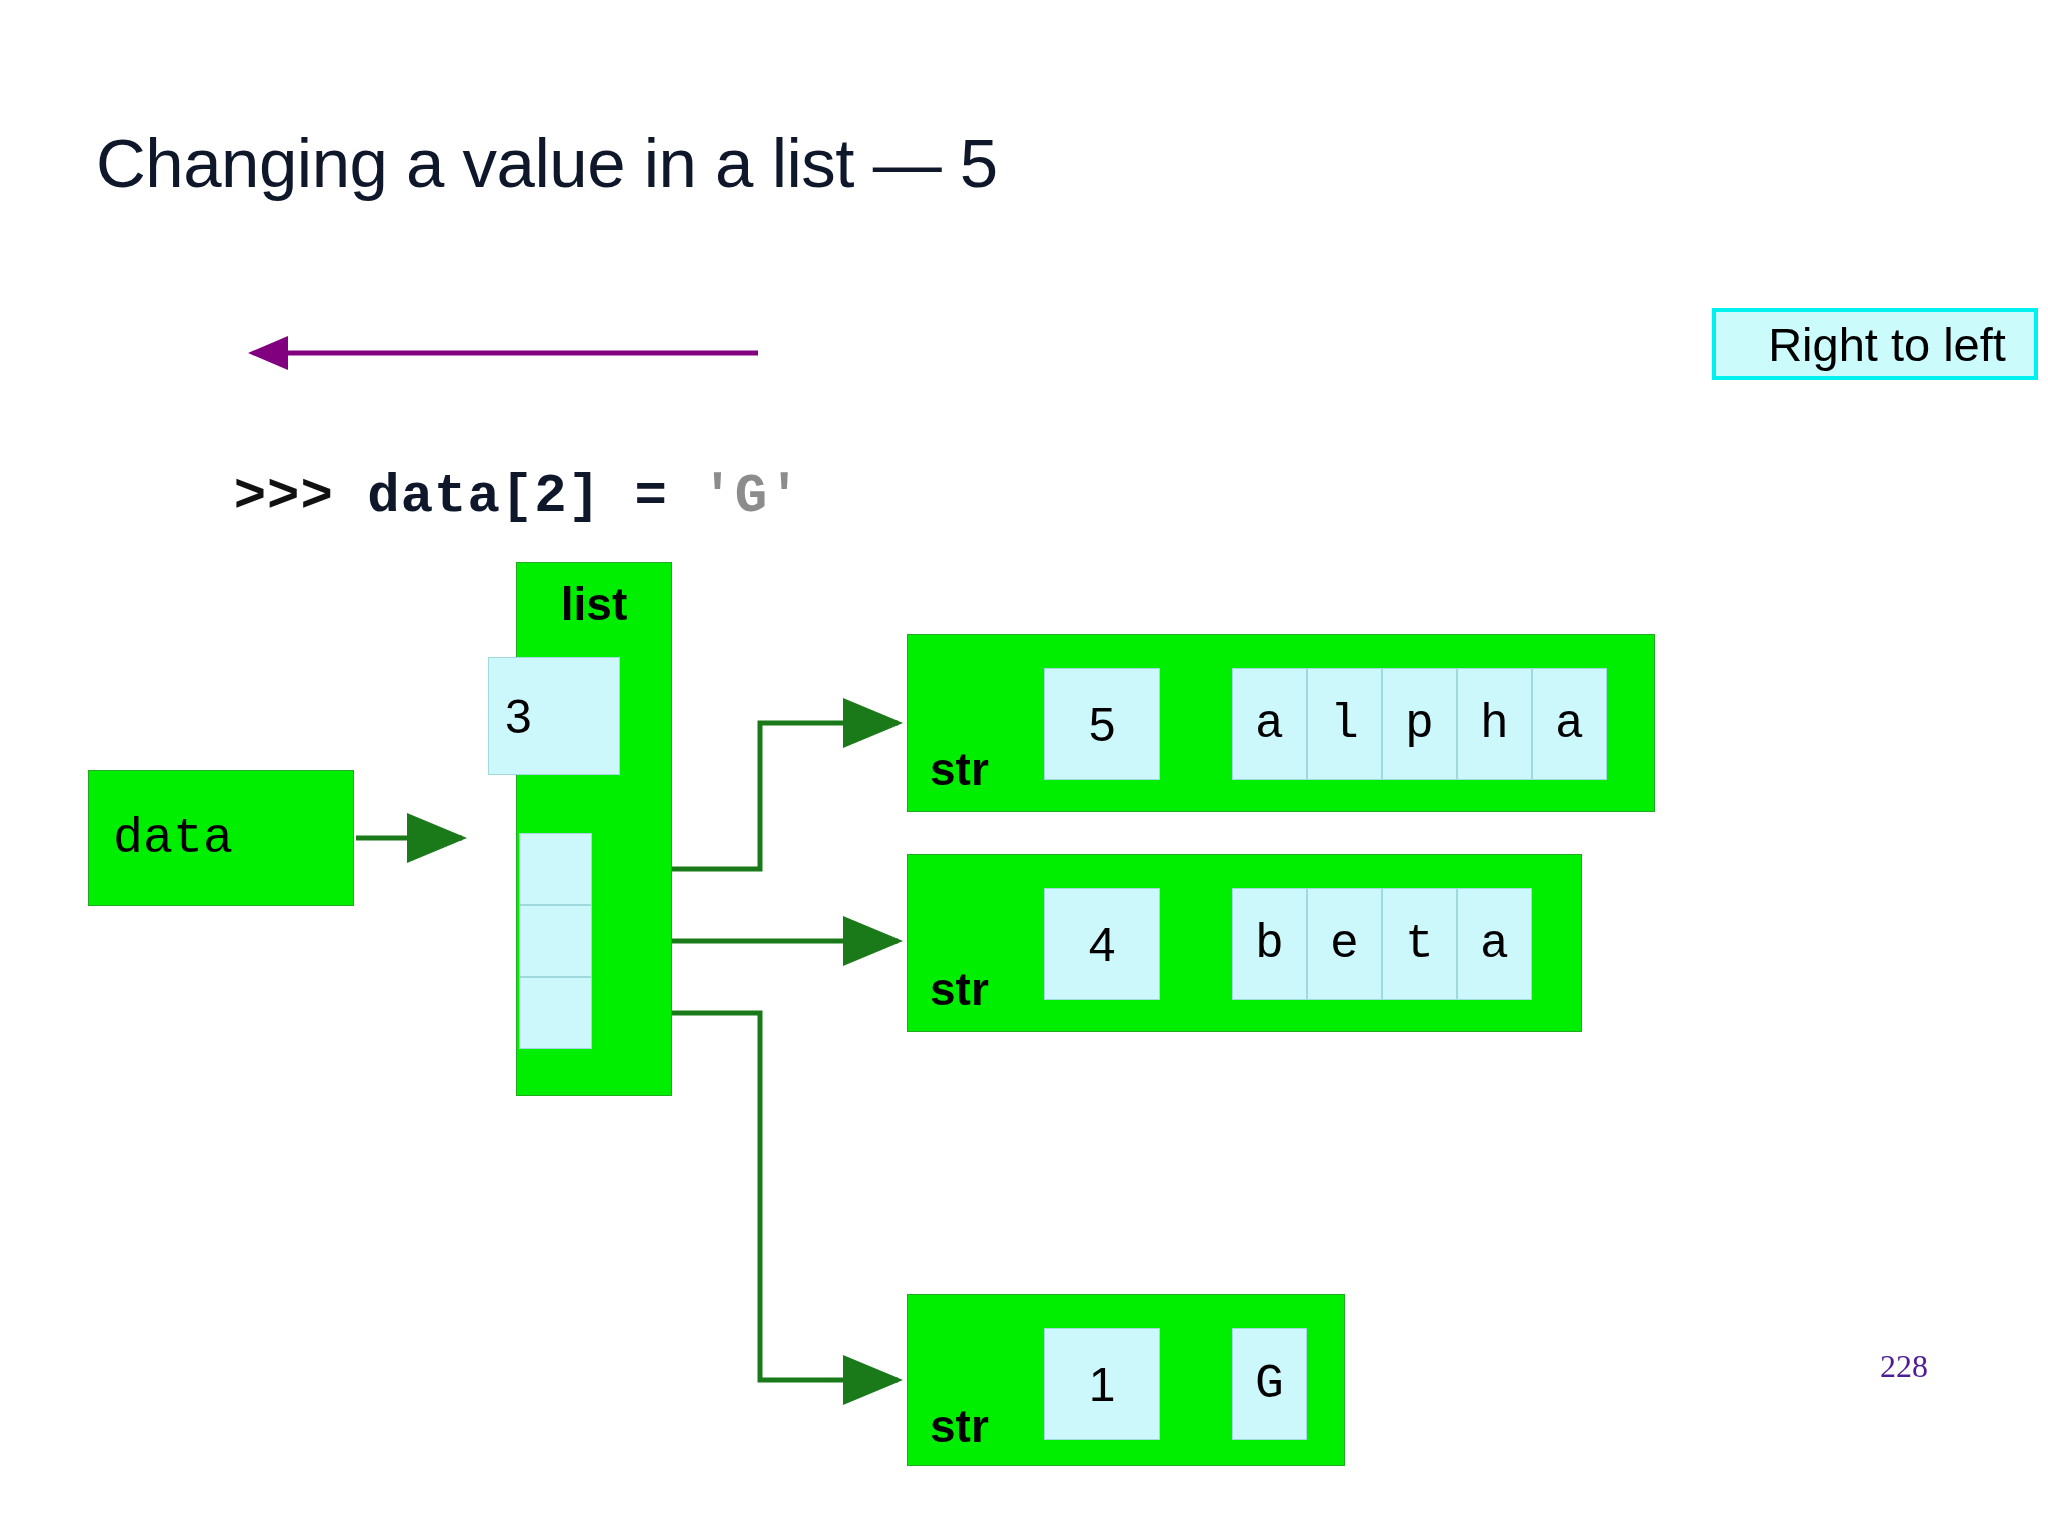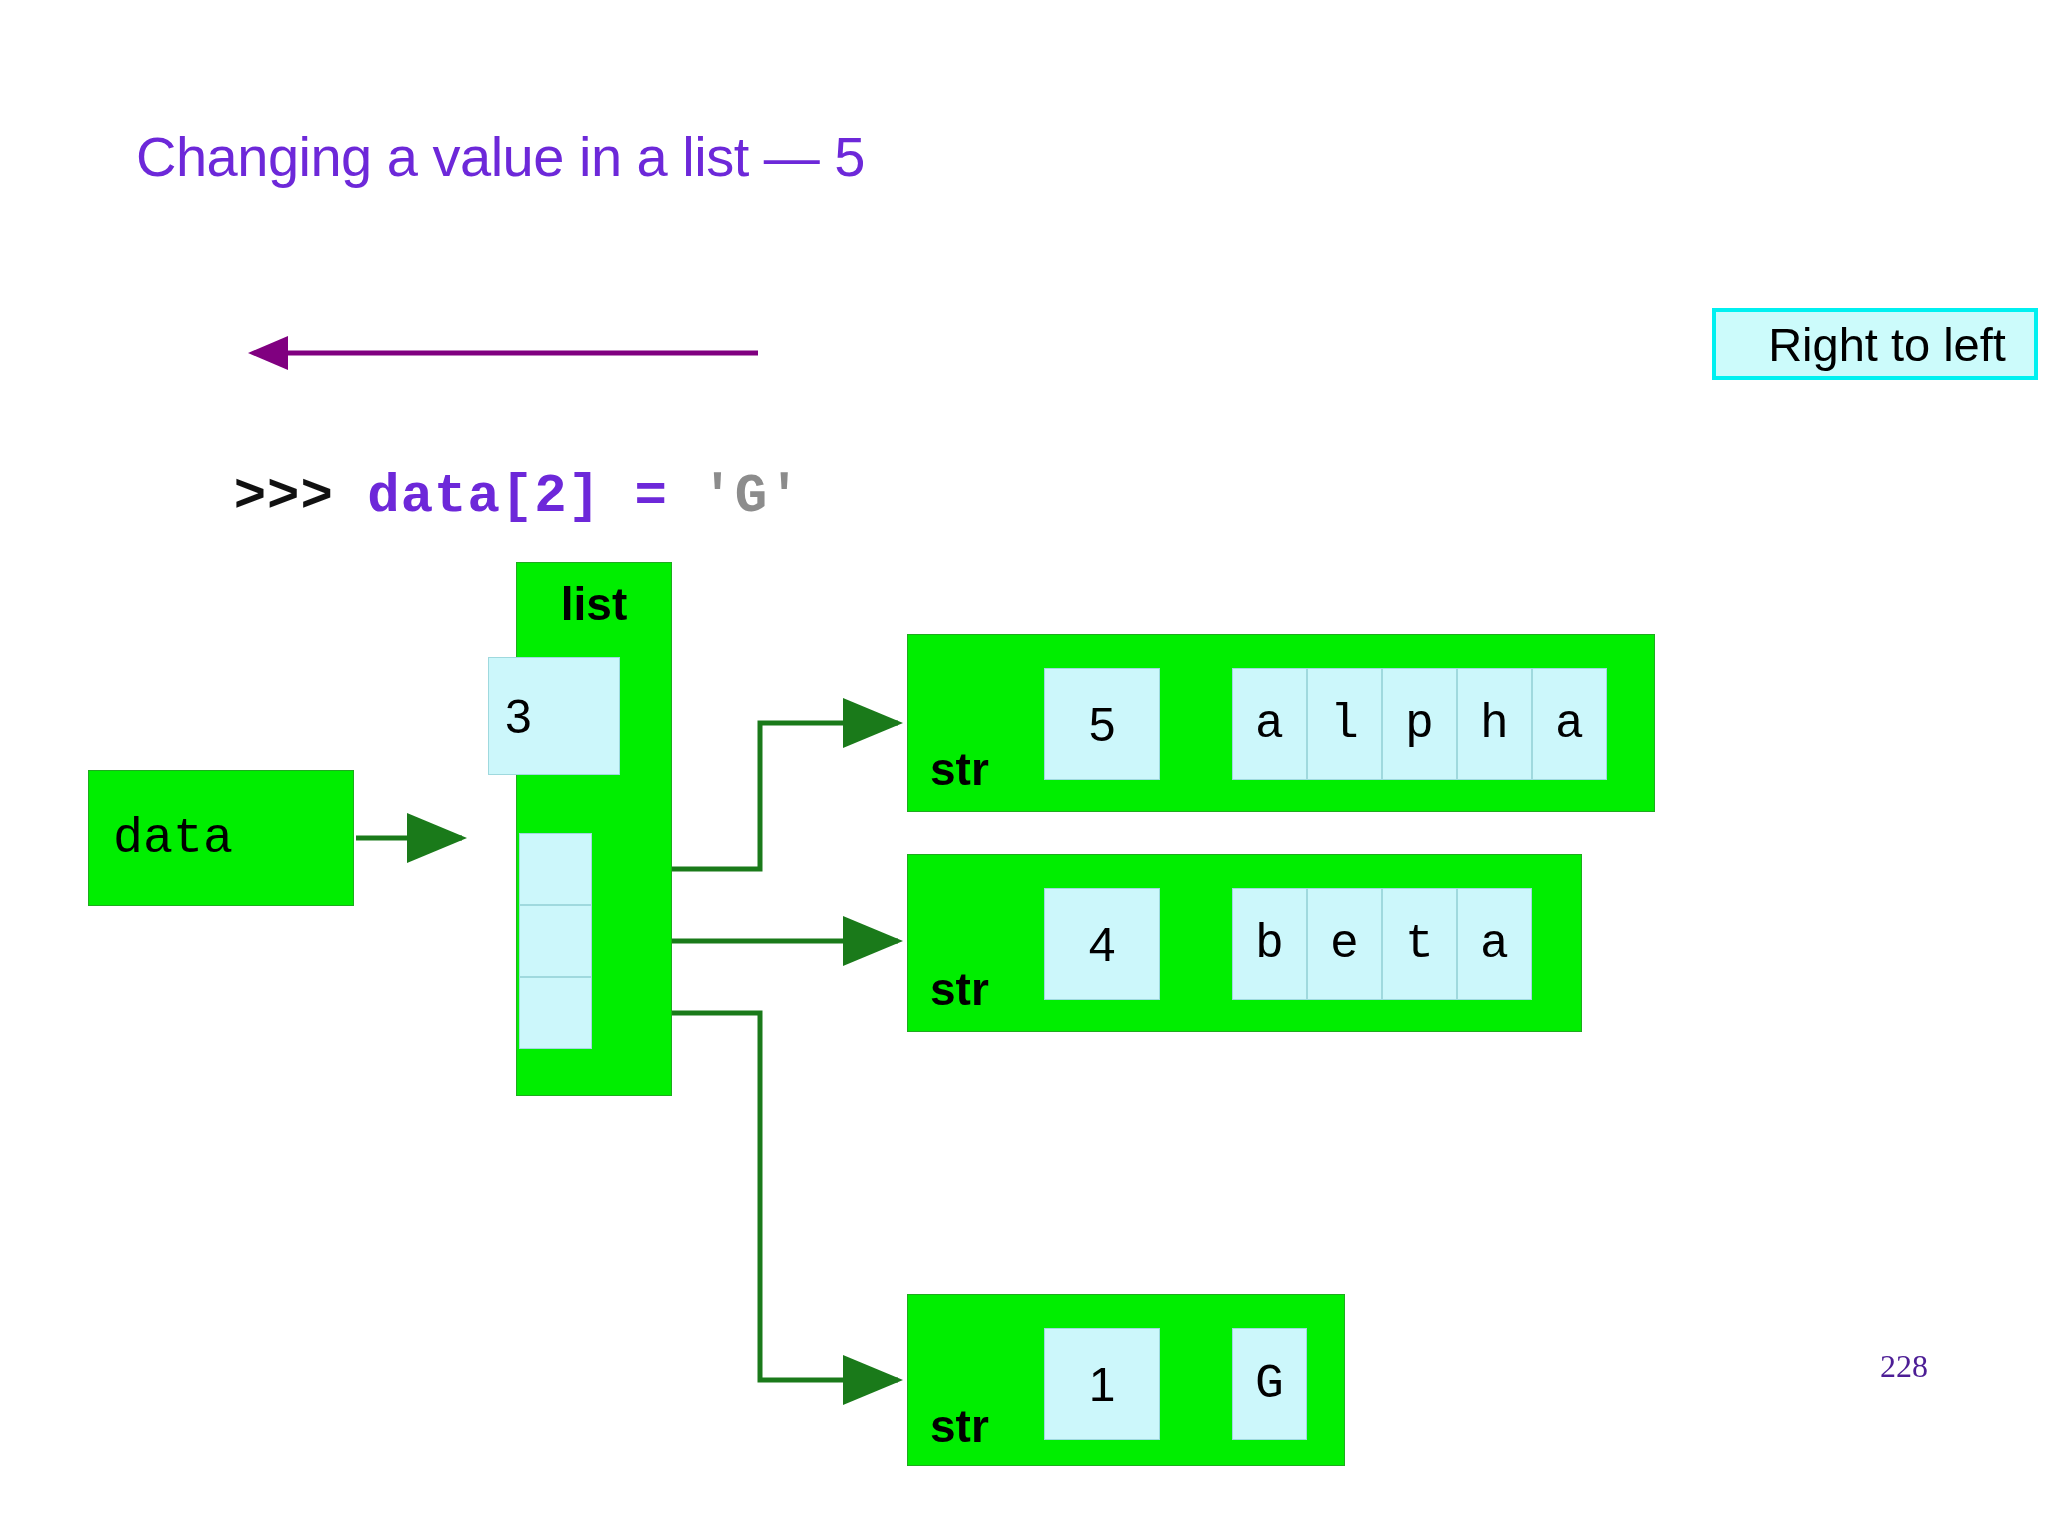--- a/index.html
+++ b/index.html
@@ -18,26 +18,25 @@
     background: #ffffff;
     overflow: hidden;
   }
 
   
   .slide-title {
     position: absolute;
     left: 96px;
     top: 128px;
     font-family: "Liberation Sans", sans-serif;
-    font-size: 56px;
+    font-size: 69px;
     line-height: 1.05;
-    color: #6d28d9;
+    color: #0f172a;
     white-space: nowrap;
     letter-spacing: -0.5px;
-    margin-left: 40px;
   }
 
   
   .rtl-box {
     position: absolute;
     left: 1712px;
     top: 308px;
     width: 326px;
     height: 72px;
     box-sizing: border-box;
@@ -70,21 +69,21 @@
     left: 100px;
     top: 405px;
     font-family: "Liberation Mono", "DejaVu Sans Mono", monospace;
     font-size: 54px;
     font-weight: bold;
     color: #000000;
     white-space: pre;
     letter-spacing: 1px;
   }
   .code-line .prompt { color: #111111; }
-  .code-line .expr   { color: #6d28d9; font-family: Liberation Mono, monospace; }
+  .code-line .expr   { color: #0f172a; font-family: Liberation Mono, monospace; }
   .code-line .strlit { color: #8c8c8c; }
 
   
   .objbox {
     position: absolute;
     background: #00ee00;
     border: 1px solid #1faa1f;
     box-sizing: border-box;
   }
   .cell {

